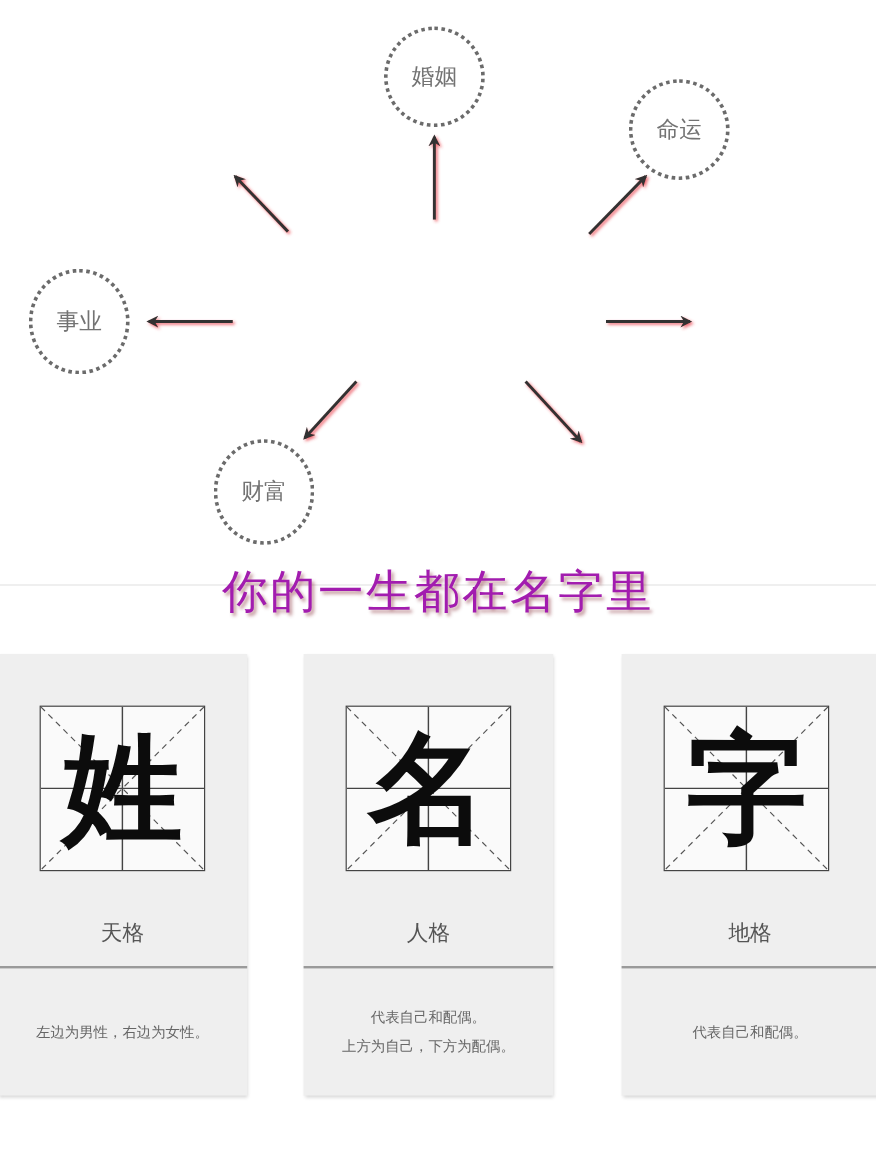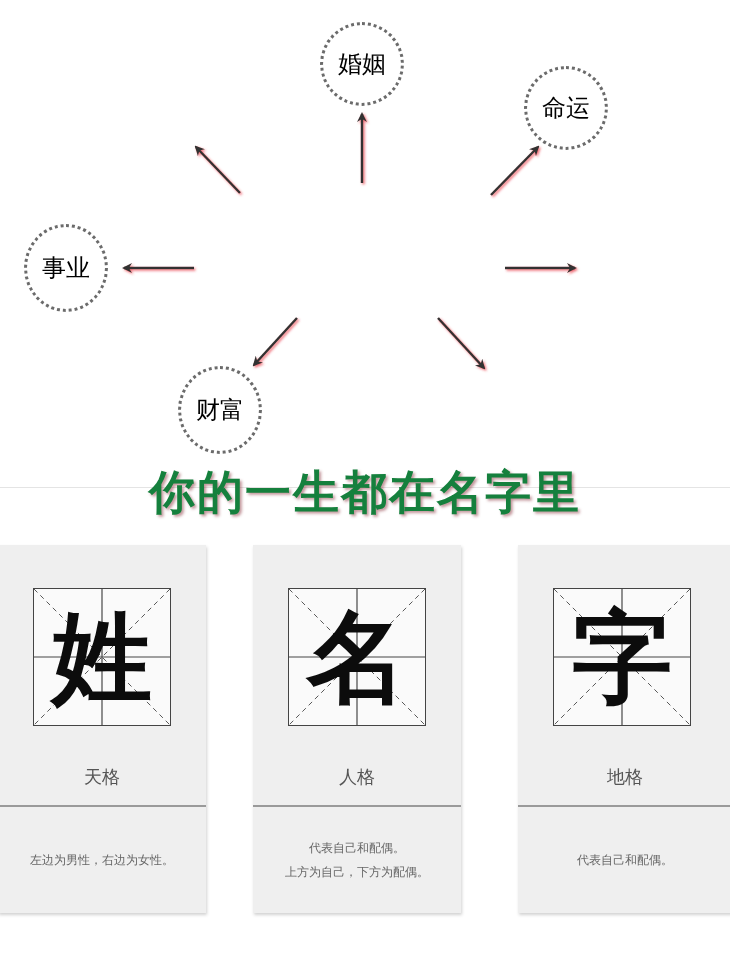--- a/index.html
+++ b/index.html
@@ -37,22 +37,22 @@
       width: 84px; height: 84px;
       border-radius: 50%;
       border: 3px dotted #6b6b6b;
       box-sizing: border-box;
       display: flex;
       align-items: center;
       justify-content: center;
       background: #ffffff;
     }
     .node-label {
-      font-size: 24px;
-      color: #000000;
+      font-size: 19px;
+      color: #737373;
       letter-spacing: 0px;
       white-space: nowrap;
       font-family: Liberation Serif, serif;
     }
     .center-title {
       position: absolute;
       left: 238px; top: 190px;
       width: 240px; height: 120px;
       display: flex;
       align-items: center;
@@ -65,26 +65,25 @@
       letter-spacing: 14px;
       text-shadow: 3px 3px 0 #d5202c, 5px 5px 6px rgba(230,40,60,0.55);
     }
     .slogan {
       position: absolute;
       left: 80px; top: 458px;
       width: 570px; height: 70px;
       display: flex;
       align-items: center;
       justify-content: center;
-      font-size: 46px;
-      color: #15803d;
+      font-size: 38px;
+      color: #a21caf;
       letter-spacing: 2px;
       text-shadow: 2px 2px 3px rgba(120,20,30,0.45);
       white-space: nowrap;
-      font-weight: bold;
     }
     .divider-line {
       position: absolute;
       left: 0; top: 487px;
       width: 730px; height: 1px;
       background: #e4e4e4;
     }
     
     .card {
       position: absolute;

